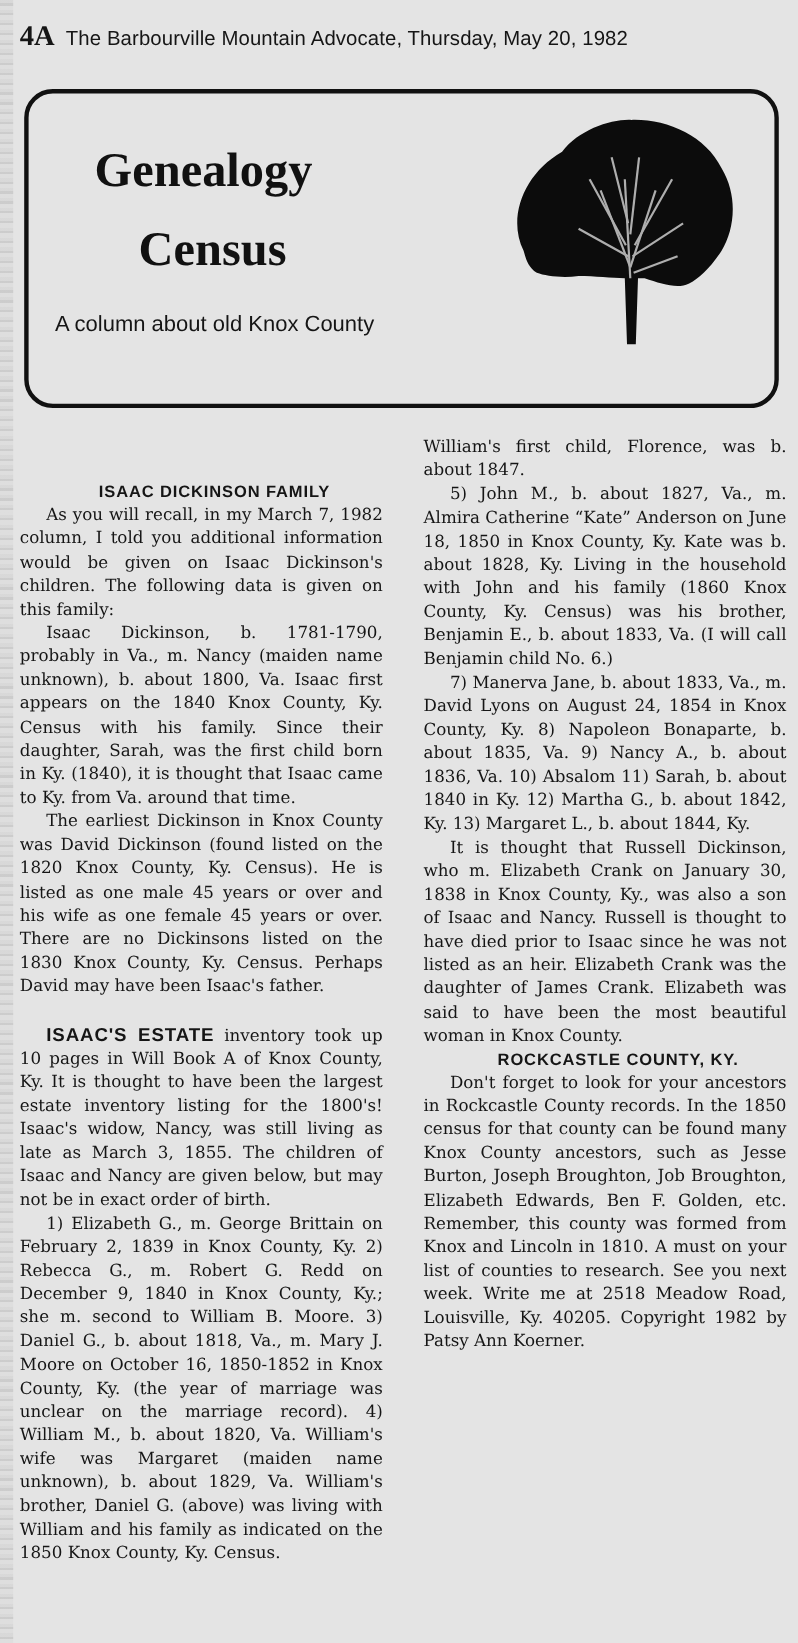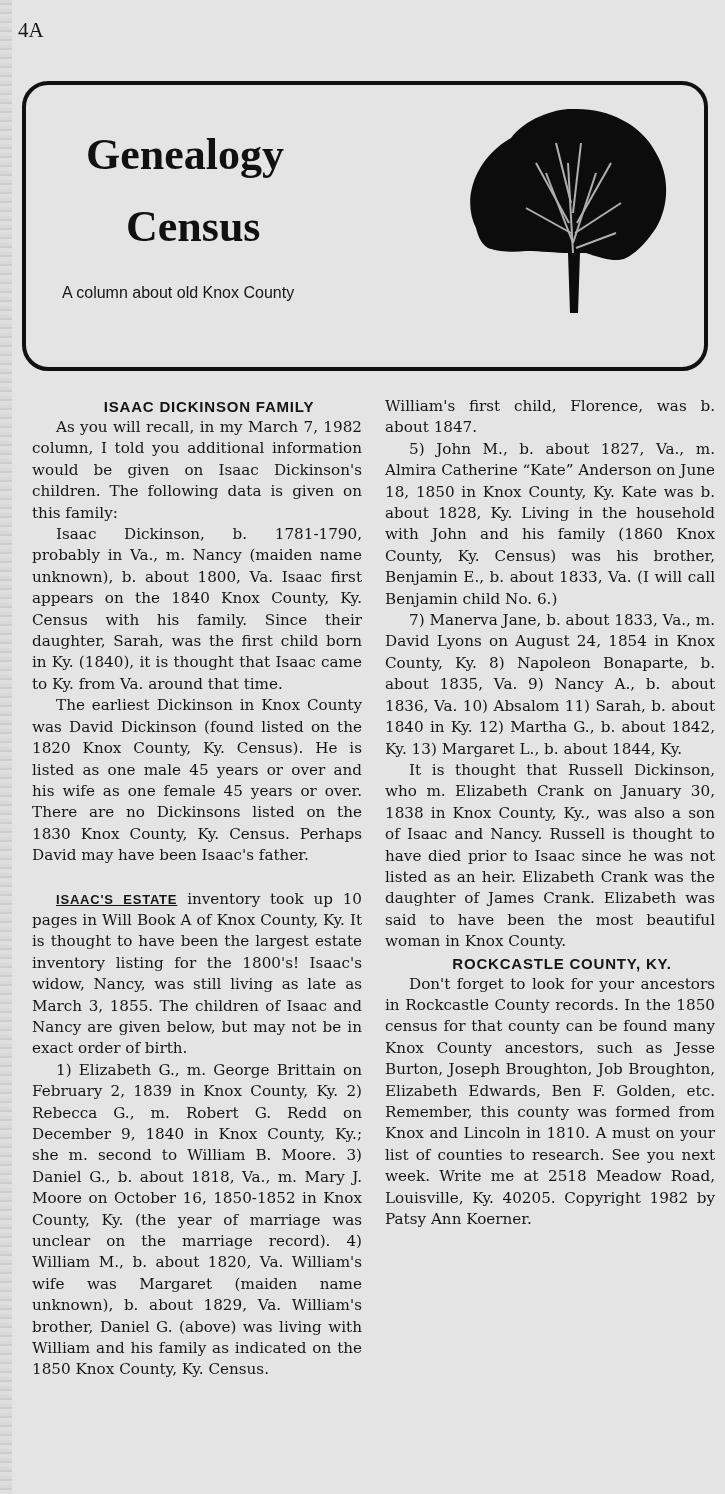--- a/index.html
+++ b/index.html
@@ -12,68 +12,69 @@
   }
   .paper-edge {
     position:absolute; left:0; top:0; width:12px; height:1494px;
     background:repeating-linear-gradient(180deg,#cfcfcf 0 3px,#b9b9b9 3px 5px,#d9d9d9 5px 9px);
     opacity:.55;
   }
   .masthead {
     position:absolute; left:18px; top:18px; width:690px; height:30px;
     display:flex; align-items:baseline; gap:10px;
   }
-  .page-num { font-family:"Liberation Serif", serif; font-size:21px; font-weight:normal; }
+  .page-num { font-family:"Liberation Serif", serif; font-size:26px; font-weight:bold; }
   .pub-line { font-family:"Liberation Sans", sans-serif; font-size:18.5px; letter-spacing:.1px; }
 
   .header-box {
     position:absolute; left:22px; top:81px; width:686px; height:290px;
     border:4px solid #111; border-radius:26px; box-sizing:border-box;
   }
   .title {
     position:absolute; font-family:"Liberation Serif", serif; font-weight:bold;
     font-size:44px; line-height:1; color:#111;
   }
   .title-1 { left:60px; top:48px; }
   .title-2 { left:100px; top:120px; }
   .subtitle {
-    position:absolute; left:36px; top:199px; font-family:"Liberation Sans", sans-serif;
-    font-size:16px;
+    position:absolute; left:24px; top:199px; font-family:"Liberation Sans", sans-serif;
+    font-size:20px;
   }
   .byline {
     position:absolute; left:164px; top:244px; font-family:"Liberation Sans", sans-serif;
     font-size:16.5px; font-weight:bold; letter-spacing:.2px;
   }
   .tree { position:absolute; left:430px; top:18px; width:230px; height:215px; }
 
   .col {
     position:absolute; top:396px; width:330px;
     font-size:15.2px; line-height:21.4px; text-align:justify;
     font-family:"DejaVu Serif", serif;
   }
-  .col-left { left:32px; }
+  .col-left { left:18px;margin-top:41px; }
   .col-right { left:385px; width:330px; }
   .col p { margin:0; text-indent:24px; }
   .col p.noindent { text-indent:0; }
   .section-head {
     font-family:"Liberation Sans", sans-serif; font-weight:bold; font-size:15px;
     letter-spacing:.8px; text-align:center; margin:0; line-height:21px;
   }
   .inline-head {
-    font-family:"Liberation Sans", sans-serif; font-weight:bold; letter-spacing:.8px; font-size:13px;text-decoration:underline;
+    font-family:"Liberation Sans", sans-serif; font-weight:bold; letter-spacing:.8px; font-size:17px;
   }
   .gap { height:22px; }
 </style>
 </head>
 <body>
 
 <div class="paper-edge"></div>
 
 <div class="masthead">
   <span class="page-num">4A</span>
+  <span class="pub-line">The Barbourville Mountain Advocate, Thursday, May 20, 1982</span>
 </div>
 
 <div class="header-box">
   <div class="title title-1">Genealogy</div>
   <div class="title title-2">Census</div>
   <div class="subtitle">A column about old Knox County</div>
   <svg class="tree" viewBox="0 0 230 215">
     <path d="M20 125 C5 95 20 55 55 35 C70 15 100 5 118 6 C150 5 185 20 200 50 C215 75 212 105 200 125 C190 140 180 150 170 155 C160 160 145 155 130 150 L124 150 L122 210 L114 210 L112 150 C100 150 85 148 70 148 C55 150 40 148 32 145 C24 140 22 132 20 125 Z" fill="#0c0c0c"></path>
     <g stroke="#d8d8d8" stroke-width="2" fill="none" opacity=".8">
       <path d="M117 150 L112 60"></path>

